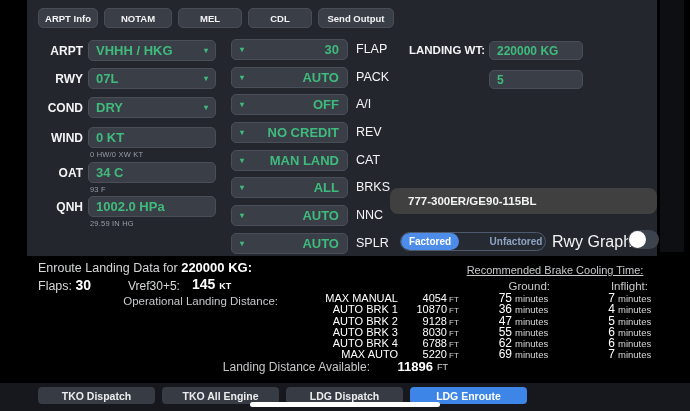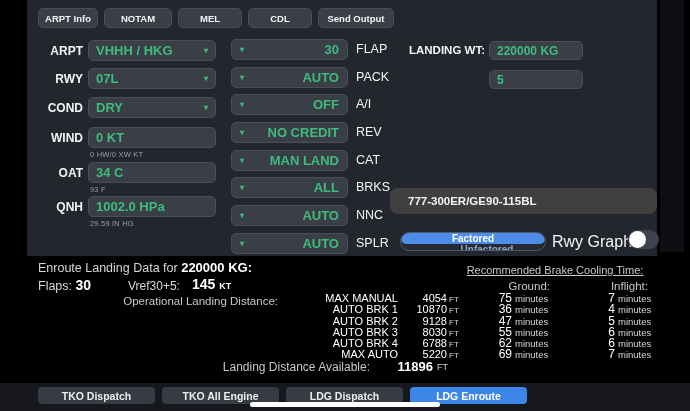--- a/index.html
+++ b/index.html
@@ -41,21 +41,21 @@
   .rt-field { left:489px; width:94px; height:19px; font-size:12px; padding:0 7px; }
 
   .acft {
     left:390px; top:188px; width:267px; height:26px; background:#404040;
     border-radius:8px; color:#f3f4f5; font-size:11.5px; font-weight:bold;
     display:flex; align-items:center; padding-left:18px;
   }
 
   
   .seg { left:400px; top:232px; width:146px; height:19px; border:1px solid #4e5a6e;
-         border-radius:10px; display:flex; overflow:hidden; background:#252a33;flex-direction:column; }
+         border-radius:10px; display:flex; overflow:hidden; background:#252a33; }
   .seg-opt { flex:1; display:flex; align-items:center; justify-content:center;
              font-size:10px; font-weight:bold; }
   .seg-on { background:#4d8de9; color:#fff; border-radius:9px; }
   .seg-off { color:#8fa3c2;padding-left:28px; }
   .rwy-label { left:552px; top:233px; color:#f3f4f5; font-size:16px; }
   .toggle { left:628px; top:230px; width:31px; height:19px; background:#3d434c;
             border-radius:10px; }
   .knob { position:absolute; left:1px; top:1px; width:17px; height:17px;
           background:#fff; border-radius:50%; }
 

